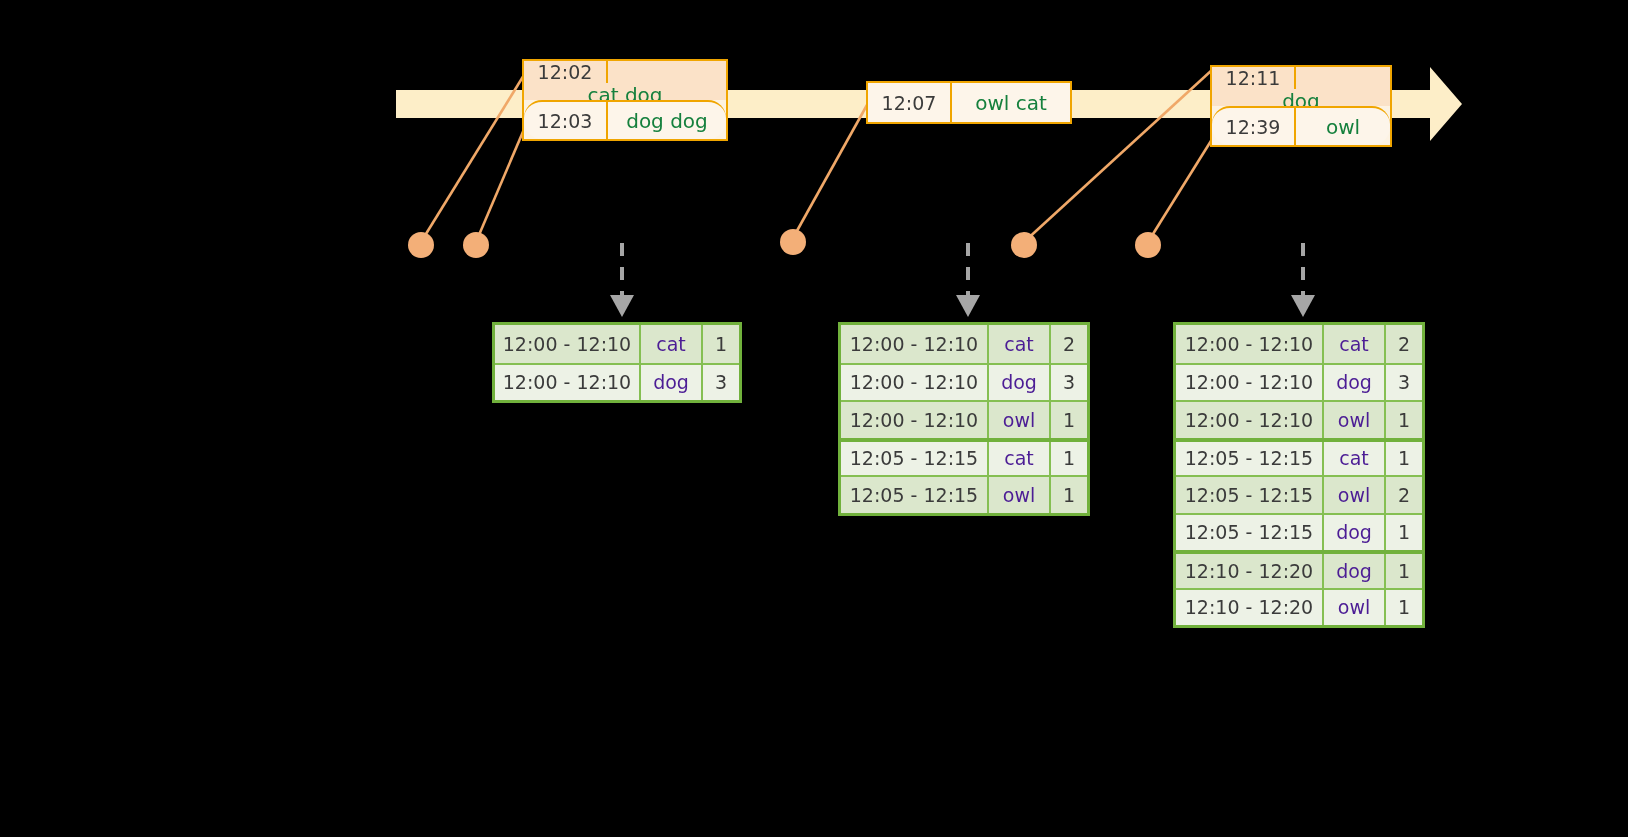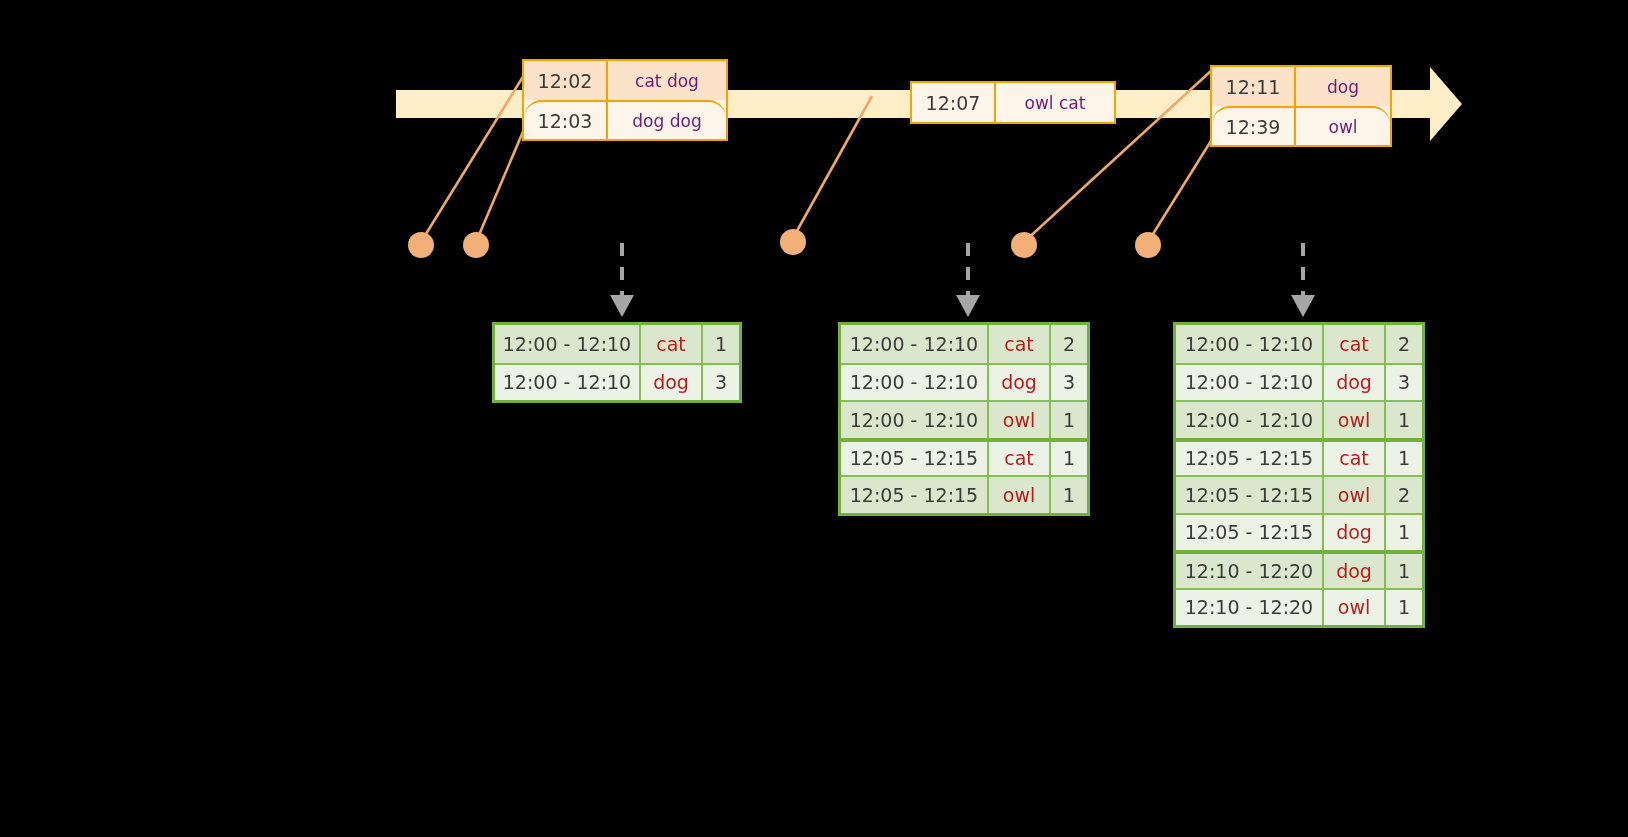--- a/index.html
+++ b/index.html
@@ -36,40 +36,40 @@
     background: #FDF3E3;
     display: flex;
     flex-direction: column;
   }
   .event-row {
     display: flex;
     flex-direction: row;
     height: 39px;
     box-sizing: border-box;
   }
-  .event-row.shaded { background: #FBE2C8; }
+  .event-row.shaded { background: #FBE2C8; flex-direction: column; }
   .event-row.plain  { background: #FDF5EA; }
   .event-row + .event-row { border-top: 2px solid #F0A500; border-radius: 18px; }
   .event-time {
     width: 84px;
     box-sizing: border-box;
     border-right: 2px solid #F0A500;
     display: flex;
     align-items: center;
     justify-content: center;
     font-size: 19px;
     color: #3b3b3b;
   }
   .event-words {
     flex: 1;
     display: flex;
     align-items: center;
     justify-content: center;
-    font-size: 17px;
-    color: #701a75;
+    font-size: 20px;
+    color: #15803d;
     padding: 0 10px;
     white-space: nowrap;
   }
 
   
   .result-table {
     position: absolute;
     border: 3px solid #71B13C;
     box-sizing: border-box;
     background: #eef3e6;
@@ -94,21 +94,21 @@
     color: #3b3b3b;
     white-space: nowrap;
   }
   .rt-word {
     box-sizing: border-box;
     border-right: 2px solid #85BF52;
     display: flex;
     align-items: center;
     justify-content: center;
     font-size: 19px;
-    color: #b91c1c;
+    color: #4c1d95;
     text-align: center;
   }
   .rt-cnt {
     box-sizing: border-box;
     display: flex;
     align-items: center;
     justify-content: center;
     font-size: 19px;
     color: #3b3b3b;
   }
@@ -169,21 +169,21 @@
     <div class="event-row shaded">
       <div class="event-time">12:02</div>
       <div class="event-words">cat dog</div>
     </div>
     <div class="event-row plain">
       <div class="event-time">12:03</div>
       <div class="event-words">dog dog</div>
     </div>
   </div>
 
-  <div class="event-box" id="event-box-2" style="left:866px; top:81px; width:206px;margin-left:44px;">
+  <div class="event-box" id="event-box-2" style="left:866px; top:81px; width:206px;">
     <div class="event-row plain">
       <div class="event-time">12:07</div>
       <div class="event-words">owl cat</div>
     </div>
   </div>
 
   <div class="event-box" id="event-box-3" style="left:1210px; top:59px; width:182px;margin-top:6px;">
     <div class="event-row shaded">
       <div class="event-time">12:11</div>
       <div class="event-words">dog</div>

